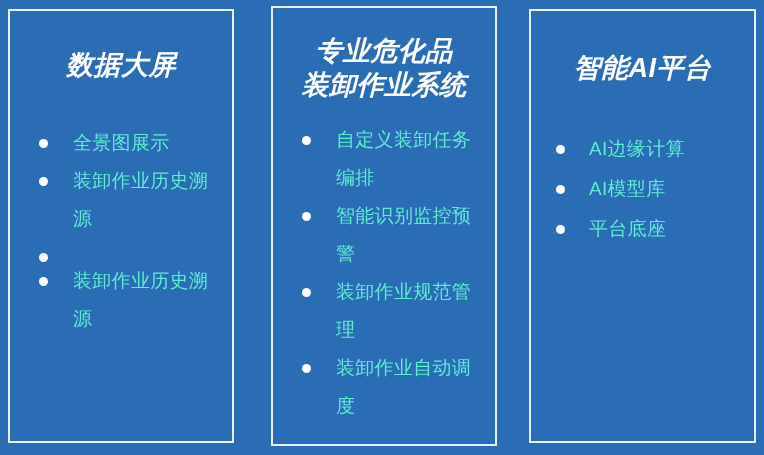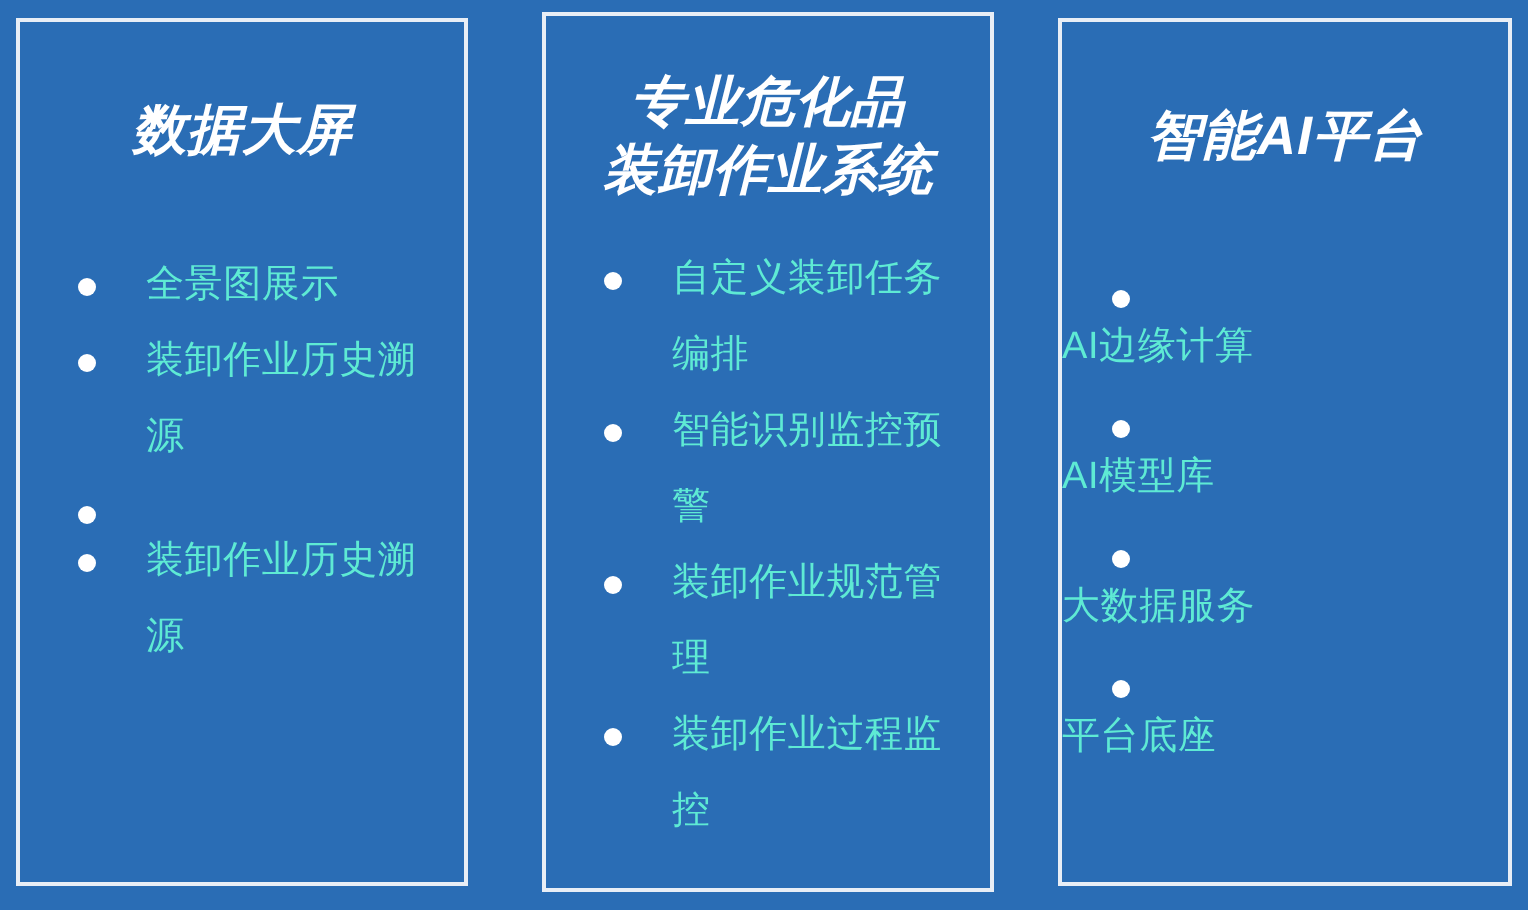--- a/index.html
+++ b/index.html
@@ -92,21 +92,21 @@
     color: #5eead4;
     font-size: 19px;
     line-height: 38px;
     letter-spacing: 0.3px;
     word-break: break-word;
   }
 
   .panel-3 .feature-item .bullet { margin-left: 25px; margin-right: 24px; }
   .panel-3 .feature-item .label { max-width: 160px; }
 
-  .panel-3 .feature-item { line-height: 40px; flex-direction: column; }
+  .panel-3 .feature-item { line-height: 40px; }
   .panel-3 .feature-item .label { line-height: 40px; }
   .panel-3 .feature-item .bullet { margin-top: 16px; }
 </style>
 </head>
 <body>
 
 <div class="board">
 
   <section class="panel panel-1">
     <h2 class="panel-title title-pos-1">数据大屏</h2>
@@ -140,40 +140,36 @@
       <li class="feature-item">
         <span class="bullet"></span>
         <span class="label">智能识别监控预警</span>
       </li>
       <li class="feature-item">
         <span class="bullet"></span>
         <span class="label">装卸作业规范管理</span>
       </li>
       <li class="feature-item">
         <span class="bullet"></span>
-        <span class="label">装卸作业过程监控</span>
+        <span class="label">装卸作业自动调度</span>
       </li>
     </ul>
   </section>
 
   <section class="panel panel-3">
     <h2 class="panel-title title-pos-3">智能AI平台</h2>
     <ul class="feature-list list-pos-3">
       <li class="feature-item">
         <span class="bullet"></span>
         <span class="label">AI边缘计算</span>
       </li>
       <li class="feature-item">
         <span class="bullet"></span>
         <span class="label">AI模型库</span>
       </li>
       <li class="feature-item">
         <span class="bullet"></span>
-        <span class="label">大数据服务</span>
-      </li>
-      <li class="feature-item">
-        <span class="bullet"></span>
         <span class="label">平台底座</span>
       </li>
     </ul>
   </section>
 
 </div>
 
 </body></html>

